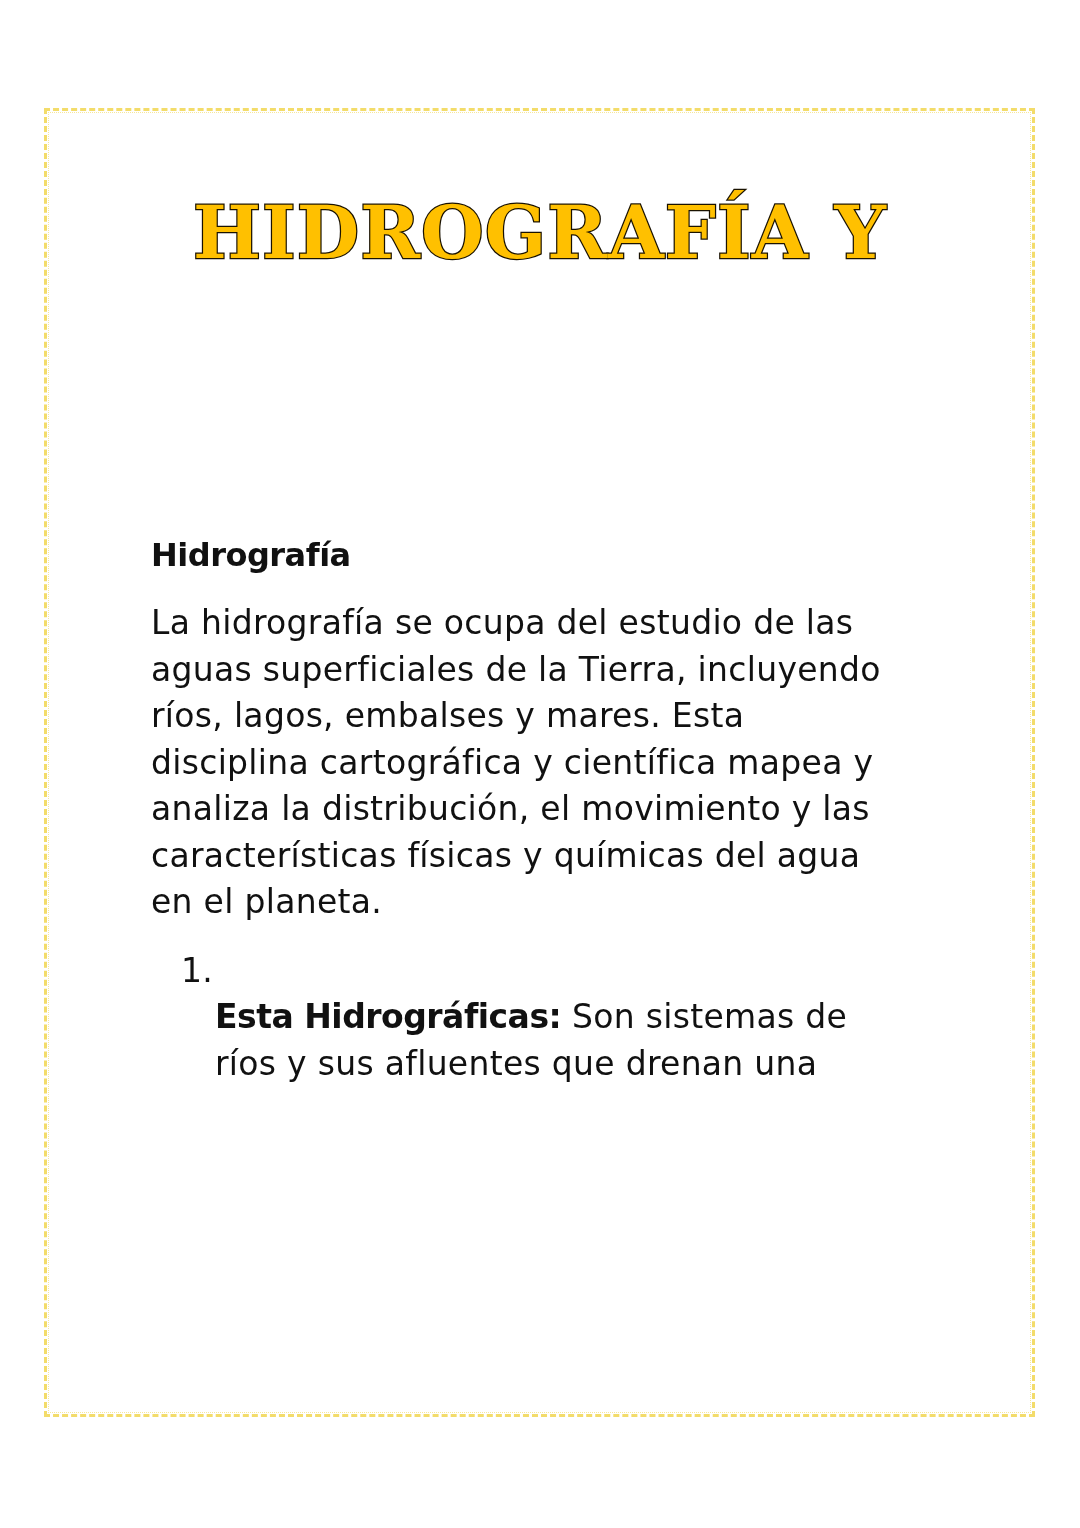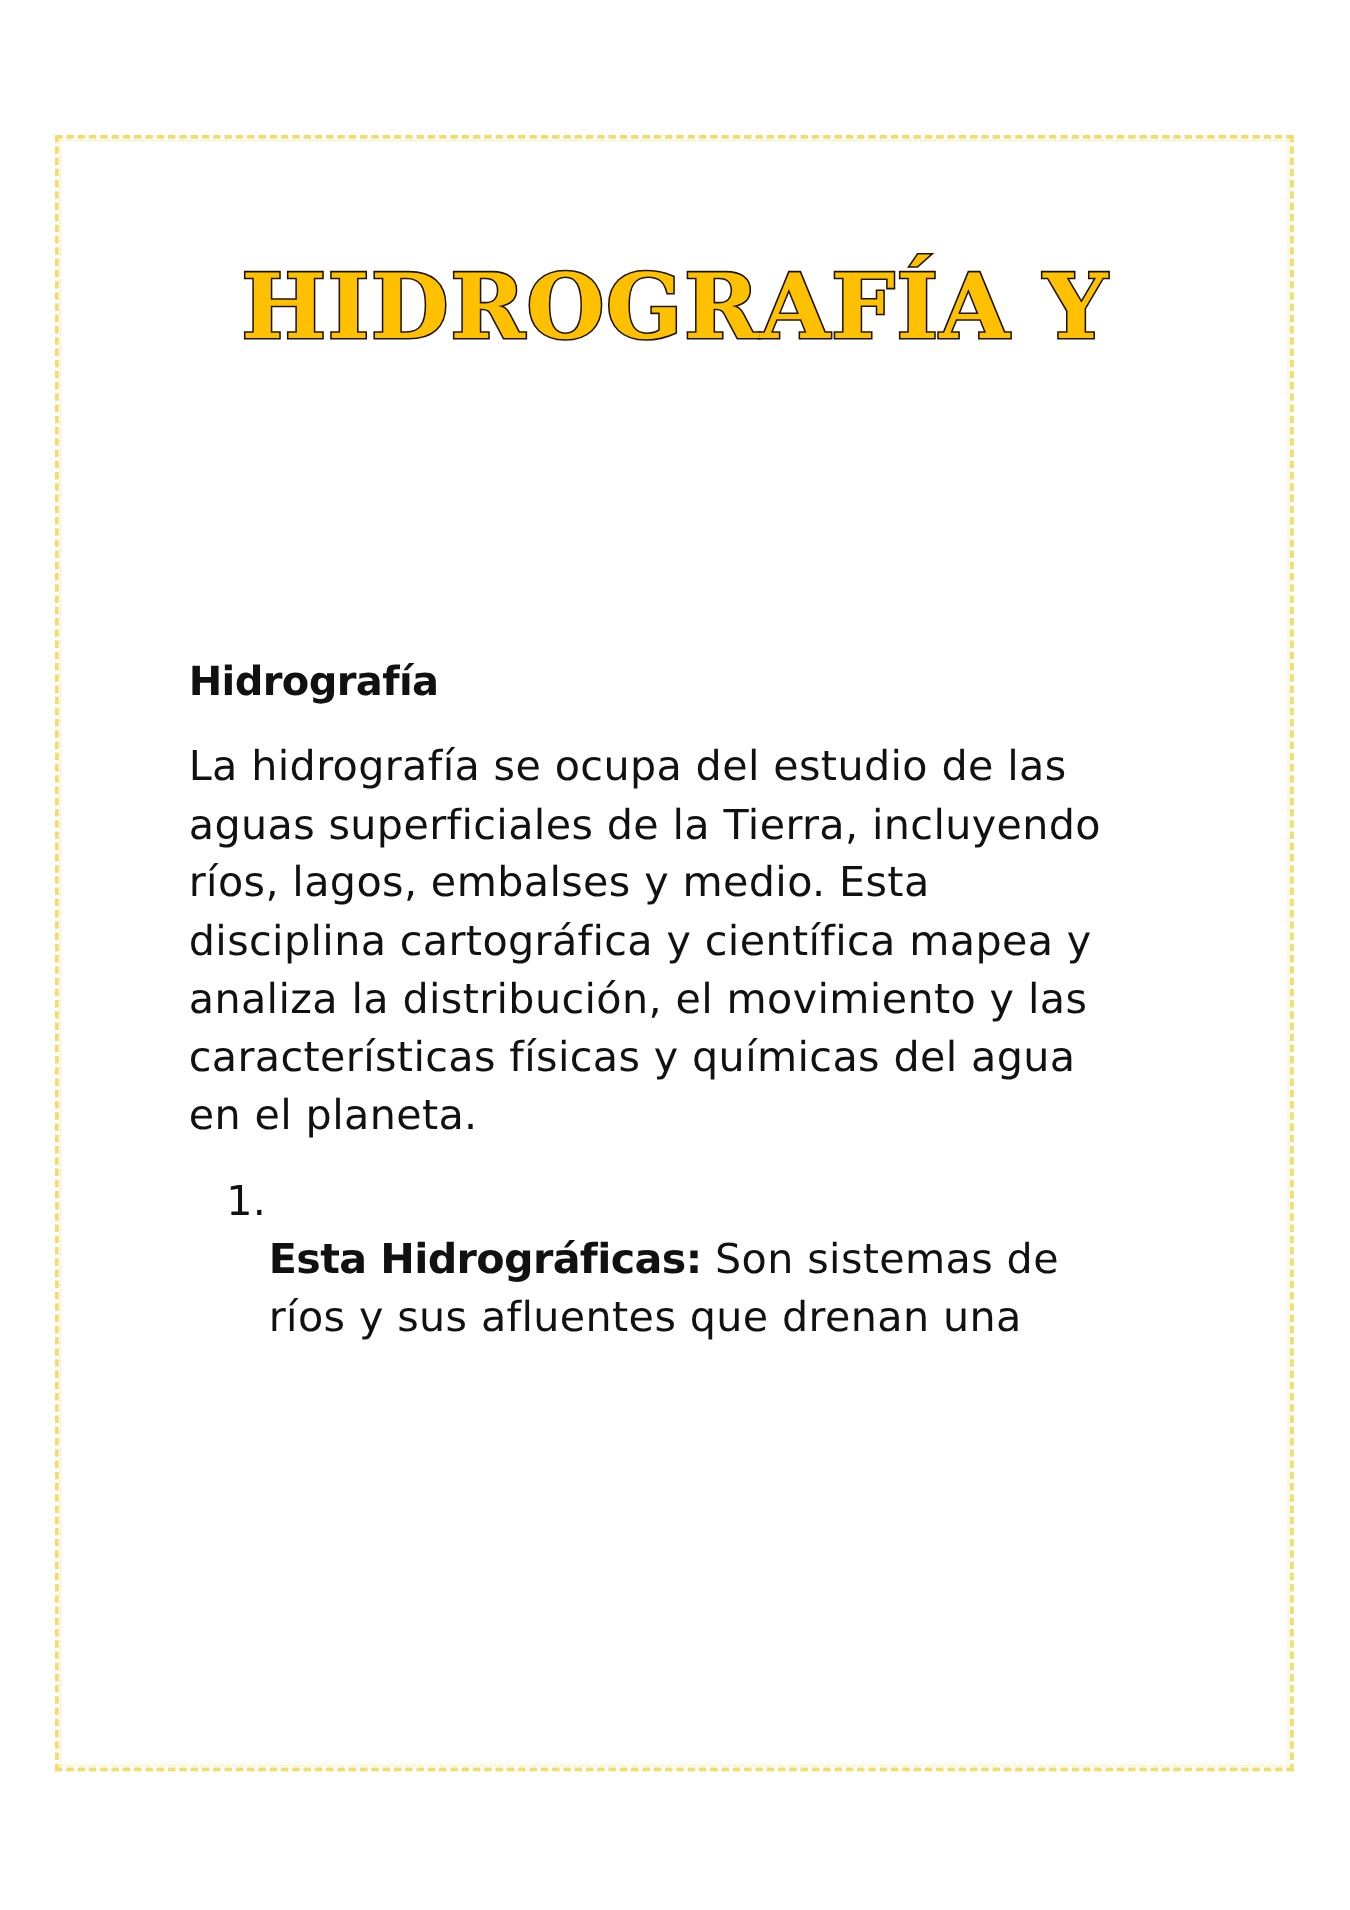--- a/index.html
+++ b/index.html
@@ -24,21 +24,21 @@
     }
     .frame-inner {
       position: absolute;
       left: 1px; top: 1px; right: 1px; bottom: 1px;
       border: 1px dotted #f7e79a;
     }
     .title {
       position: absolute;
       left: 0;
       width: 1080px;
-      top: 196px;
+      top: 184px;
       margin: 0;
       text-align: center;
       font-family: "DejaVu Serif", serif;
       font-weight: bold;
       font-size: 72px;
       line-height: 97px;
       letter-spacing: 1px;
       color: #ffc000;
       -webkit-text-stroke: 2.5px #1a1200;
       paint-order: stroke fill;
@@ -56,21 +56,21 @@
       font-size: 33px;
       line-height: 46.5px;
       margin: 0;
       letter-spacing: 0.3px;
       white-space: pre-line;
     }
     .heading {
       font-size: 32px;
       font-weight: bold;
       line-height: 46px;
-      margin: 6px 0 22px 0;
+      margin: 16px 0 22px 0;
       letter-spacing: -0.5px;
     }
     .list {
       margin: 22px 0 0 0;
       padding: 0;
       list-style: none;
     }
     .list-item {
       position: relative;
       padding-left: 64px;
@@ -99,21 +99,21 @@
 <h1 class="title">
   <span>HIDROGRAFÍA Y</span>
 </h1>
 
 <div class="content">
 
   <h2 class="heading">Hidrografía</h2>
 
   <p class="para">La hidrografía se ocupa del estudio de las
 aguas superficiales de la Tierra, incluyendo
-ríos, lagos, embalses y medio. Esta
+ríos, lagos, embalses y mares. Esta
 disciplina cartográfica y científica mapea y
 analiza la distribución, el movimiento y las
 características físicas y químicas del agua
 en el planeta.</p>
 
   <ol class="list">
     <li class="list-item">
       <span class="list-num">1.</span><span class="list-term">Esta Hidrográficas:</span><span> Son sistemas de
 ríos y sus afluentes que drenan una</span>
     </li>

